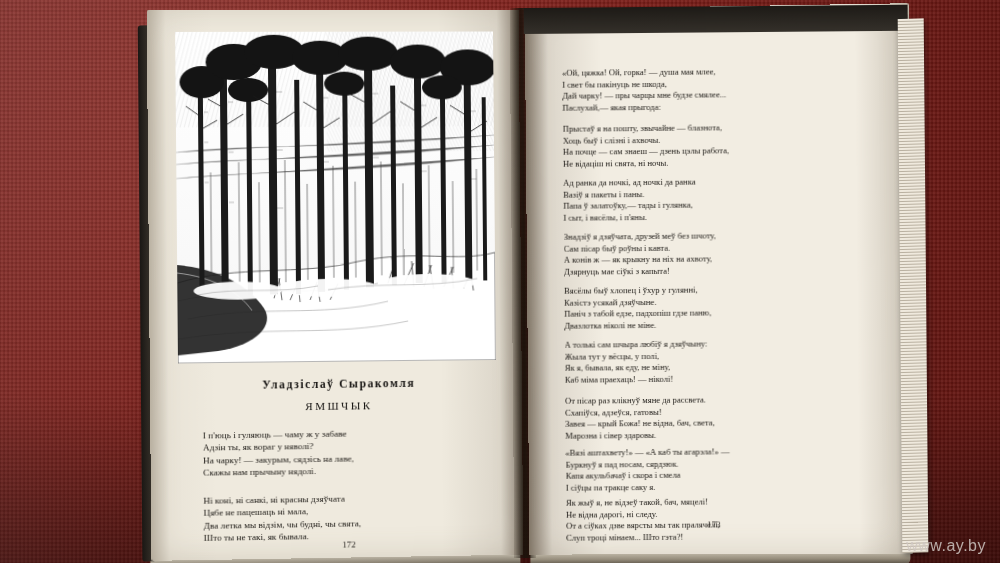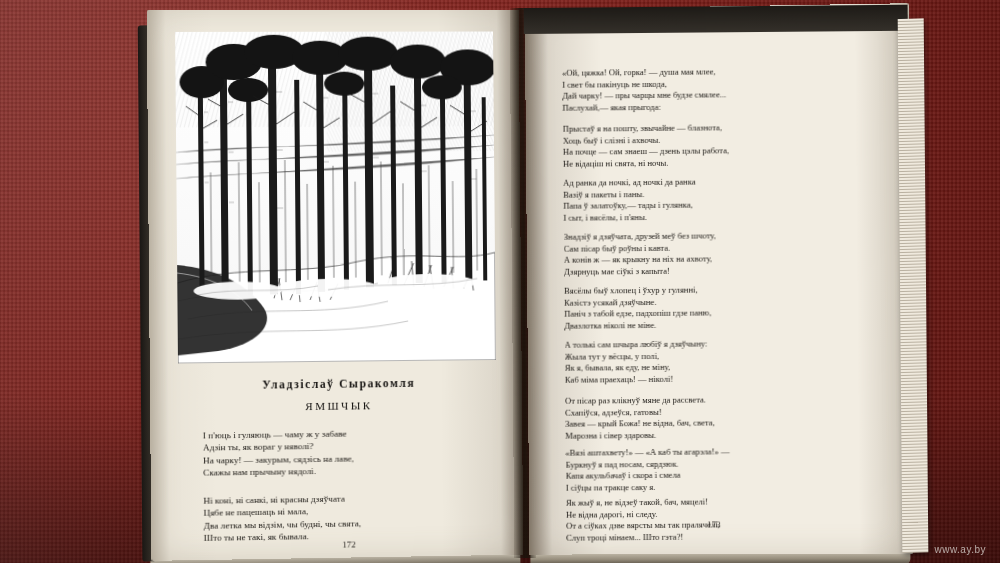--- a/index.html
+++ b/index.html
@@ -136,21 +136,21 @@
   
   #book-shadow{
     position:absolute;left:120px;top:20px;width:840px;height:560px;
     background:radial-gradient(ellipse at 50% 60%, rgba(0,0,0,0.45), rgba(0,0,0,0) 70%);
     filter:blur(6px);
   }
   
   #watermark{
     position:absolute;right:14px;bottom:8px;
     font-family:"Liberation Sans", sans-serif;
-    font-size:10px;color:#cfc7c2;opacity:.85;
+    font-size:16px;color:#cfc7c2;opacity:.85;
     letter-spacing:.5px;
     margin-left:16px;
   }
   
   #spine-left{
     position:absolute;left:0px;top:14px;width:12px;height:536px;
     background:linear-gradient(90deg,#1a1714,#3a342c);
     border-radius:3px 0 0 3px;
   }
 </style>

